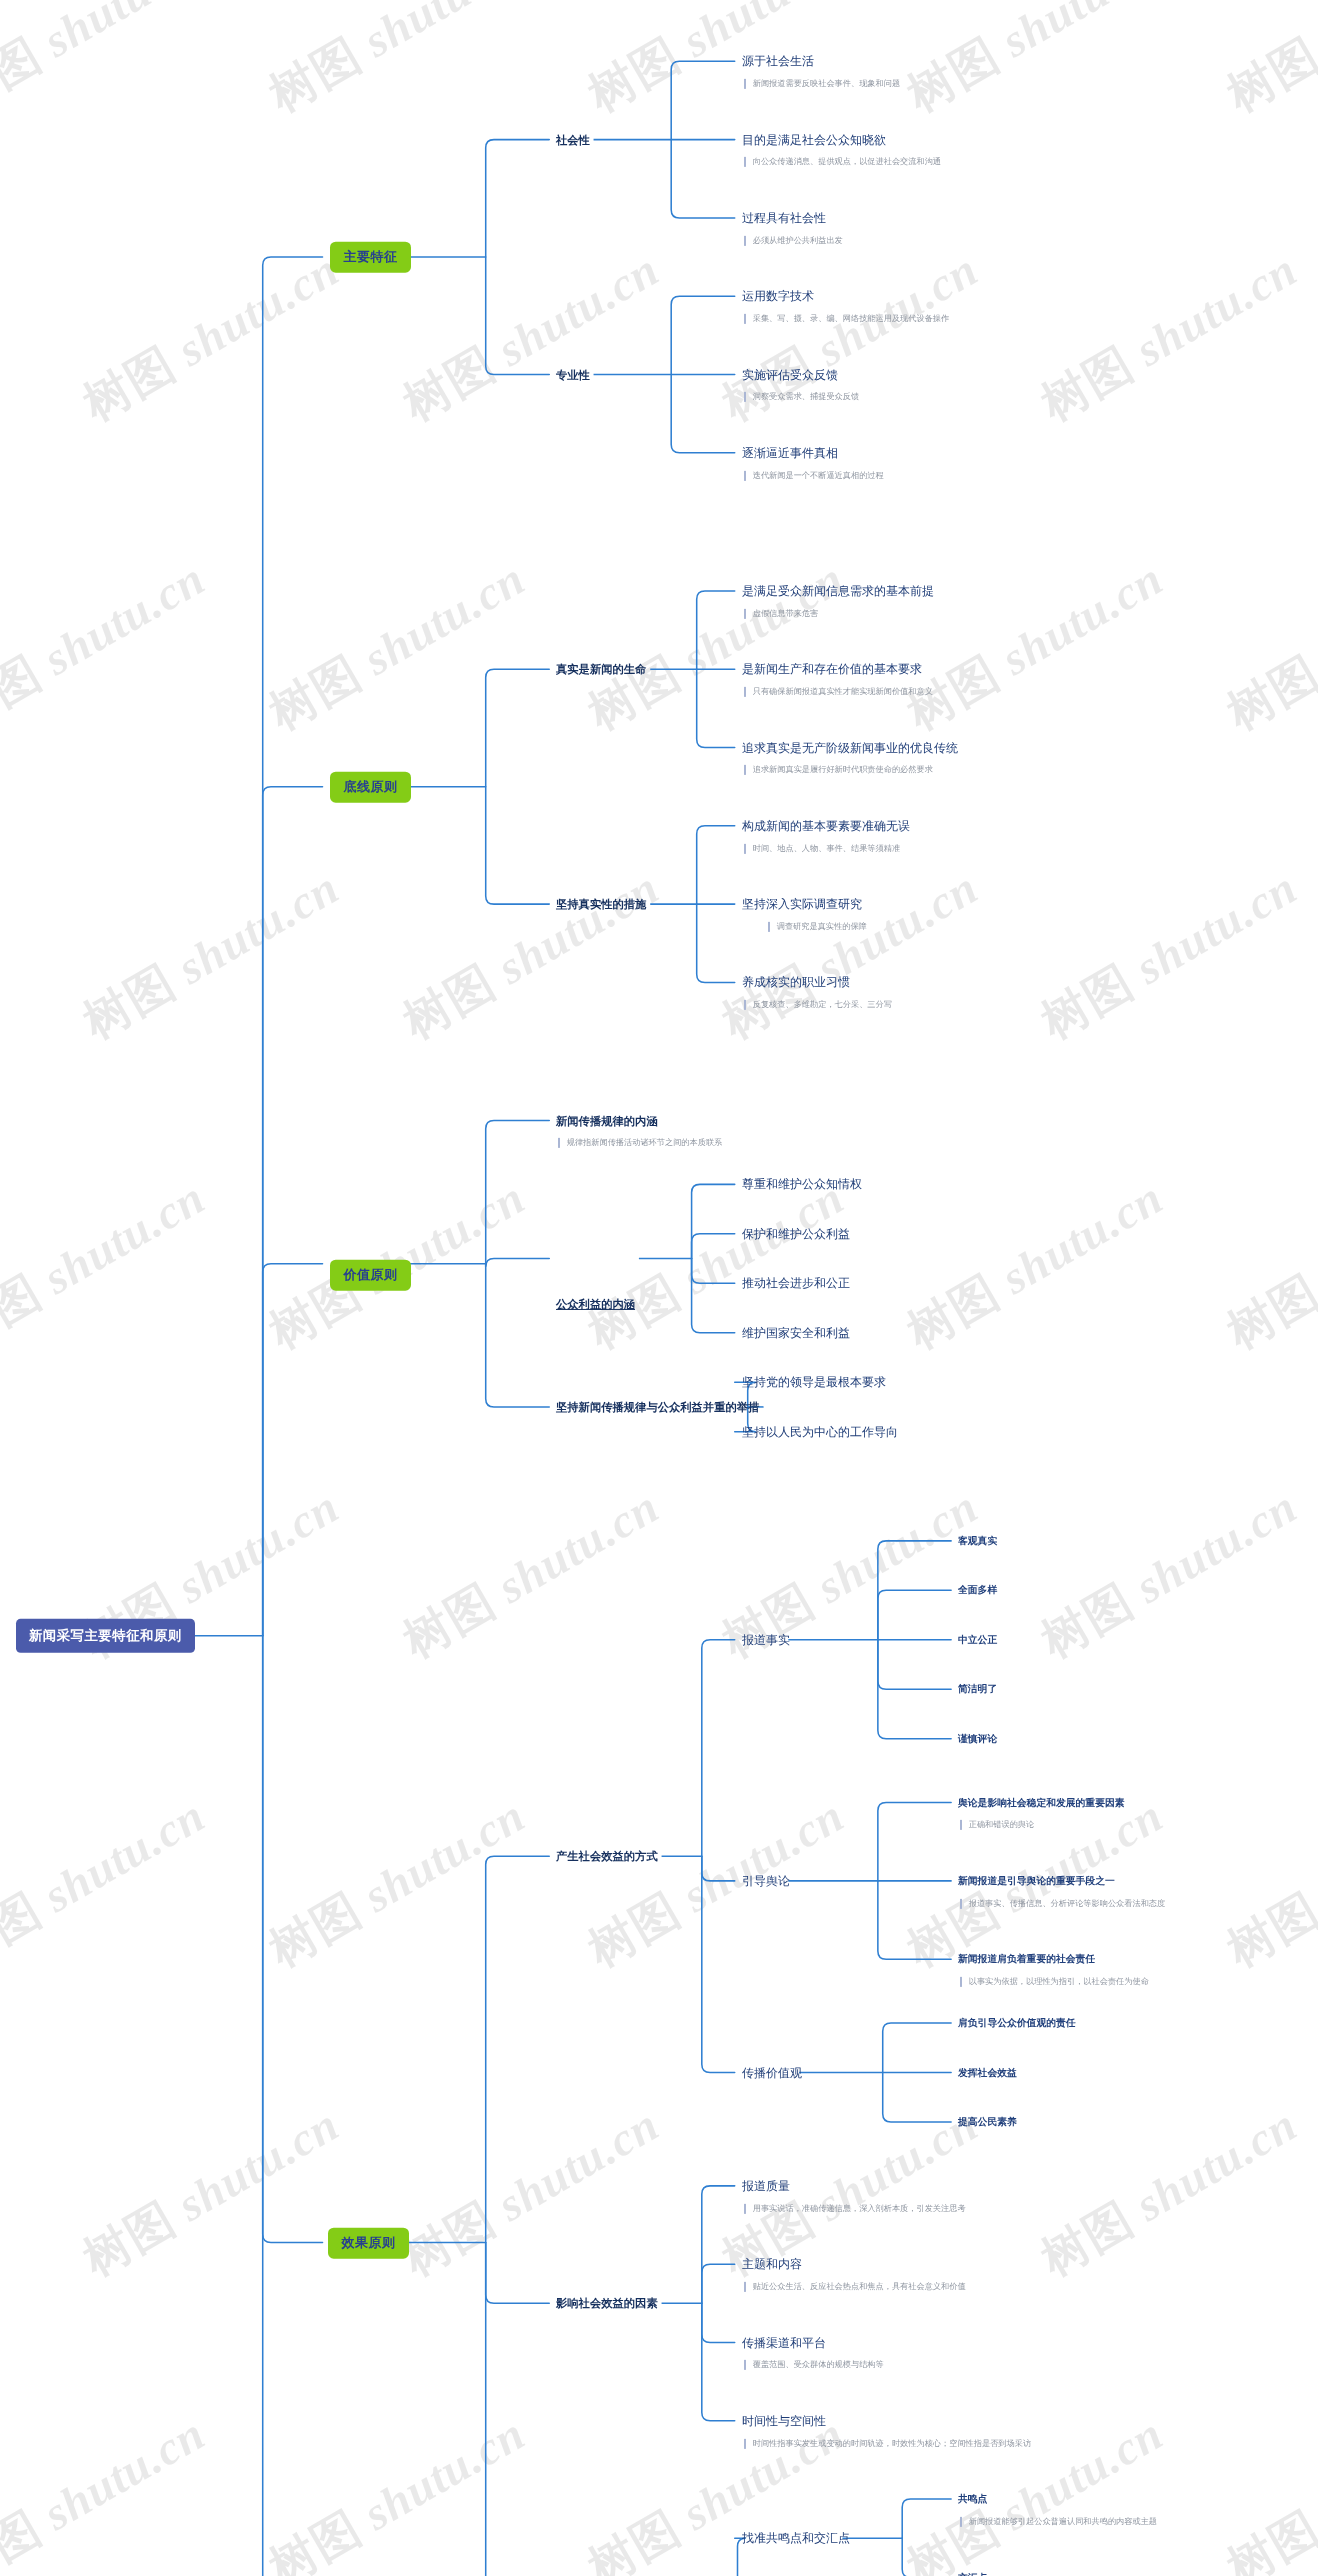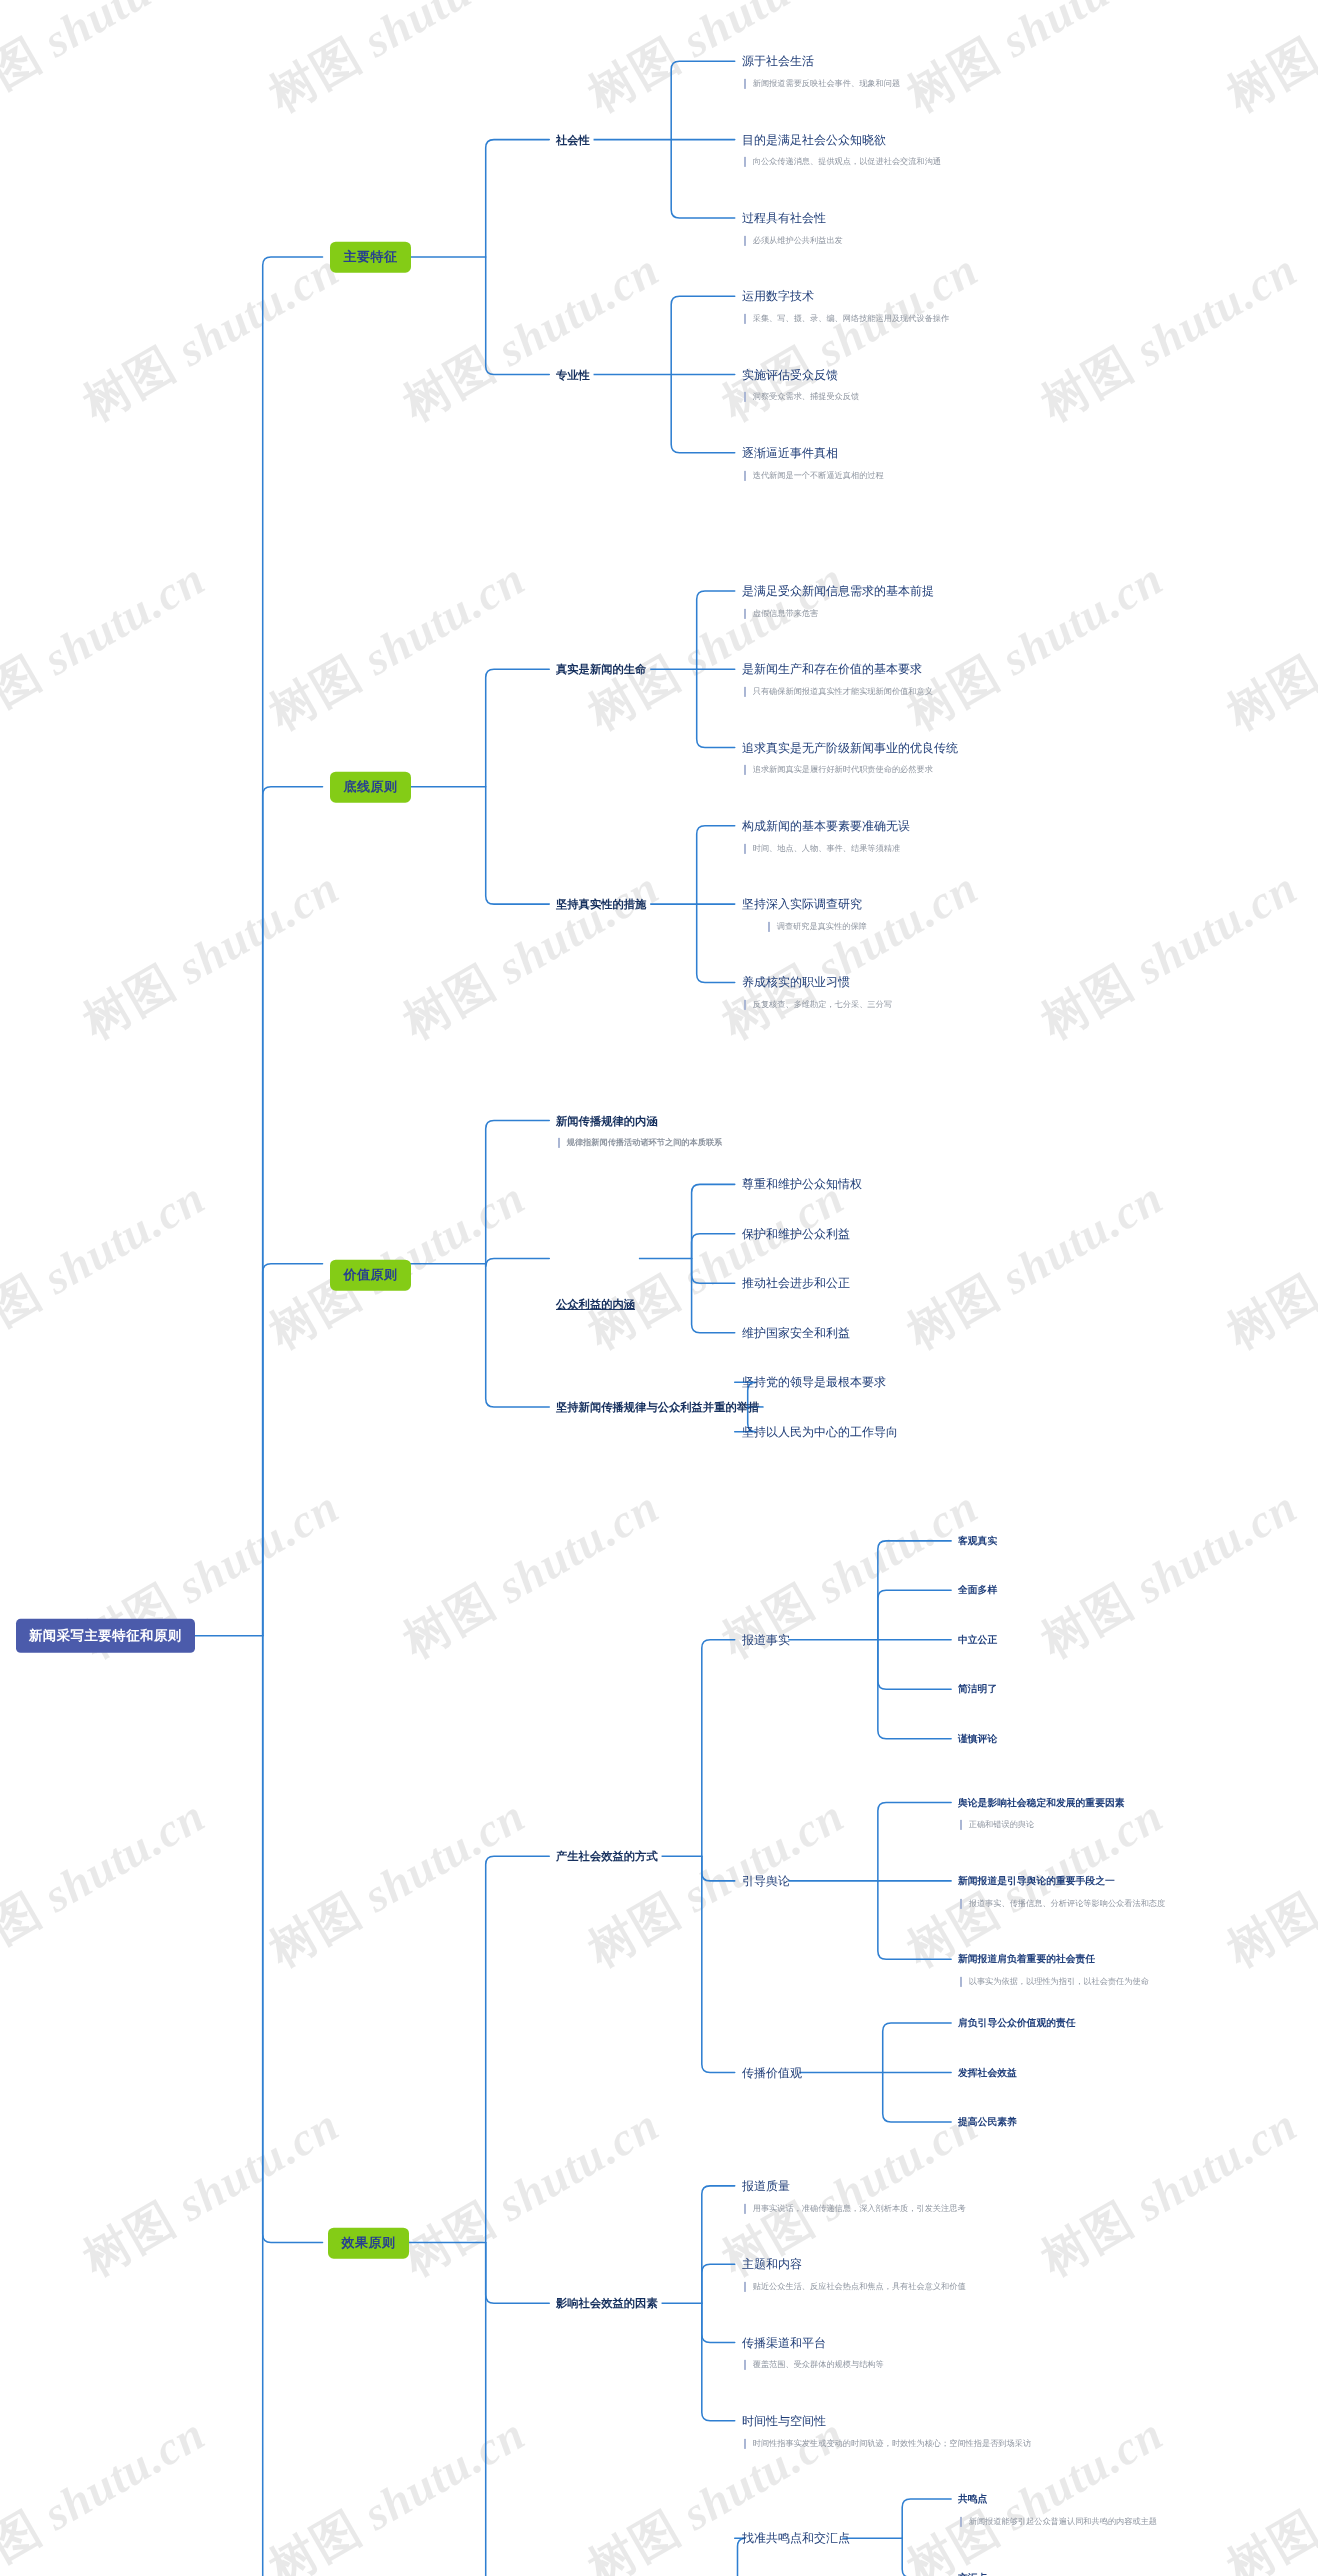--- a/index.html
+++ b/index.html
@@ -251,21 +251,21 @@
       <div class="node n-note" style="left: 744px; top: 770px;">追求新闻真实是履行好新时代职责使命的必然要求</div>
       <div class="node n-l2" style="left: 556px; top: 904px;">坚持真实性的措施</div>
       <div class="node n-l3" style="left: 742px; top: 826px;">构成新闻的基本要素要准确无误</div>
       <div class="node n-note" style="left: 744px; top: 849px;">时间、地点、人物、事件、结果等须精准</div>
       <div class="node n-l3" style="left: 742px; top: 904px;">坚持深入实际调查研究</div>
       <div class="node n-note" style="left: 744px; top: 927px; margin-left: 24px;">调查研究是真实性的保障</div>
       <div class="node n-l3" style="left: 742px; top: 982px;">养成核实的职业习惯</div>
       <div class="node n-note" style="left: 744px; top: 1005px;">反复核查、多维勘定，七分采、三分写</div>
       <div class="node n-l1" style="left: 330px; top: 1264px; margin-top: 11px;">价值原则</div>
       <div class="node n-l2" style="left: 556px; top: 1121px;">新闻传播规律的内涵</div>
-      <div class="node n-note" style="left: 558px; top: 1143px; font-weight: bold;">规律指新闻传播活动诸环节之间的本质联系</div>
+      <div class="node n-note" style="left: 558px; top: 1143px;">规律指新闻传播活动诸环节之间的本质联系</div>
       <div class="node n-l2" style="left: 556px; top: 1304px; text-decoration: underline;">公众利益的内涵</div>
       <div class="node n-l3" style="left: 742px; top: 1184px;">尊重和维护公众知情权</div>
       <div class="node n-l3" style="left: 742px; top: 1234px;">保护和维护公众利益</div>
       <div class="node n-l3" style="left: 742px; top: 1283px;">推动社会进步和公正</div>
       <div class="node n-l3" style="left: 742px; top: 1333px;">维护国家安全和利益</div>
       <div class="node n-l2" style="left: 556px; top: 1407px;">坚持新闻传播规律与公众利益并重的举措</div>
       <div class="node n-l3" style="left: 742px; top: 1382px;">坚持党的领导是最根本要求</div>
       <div class="node n-l3" style="left: 742px; top: 1432px;">坚持以人民为中心的工作导向</div>
       <div class="node n-l1" style="left: 328px; top: 2243px;">效果原则</div>
       <div class="node n-l2" style="left: 556px; top: 1856px;">产生社会效益的方式</div>

